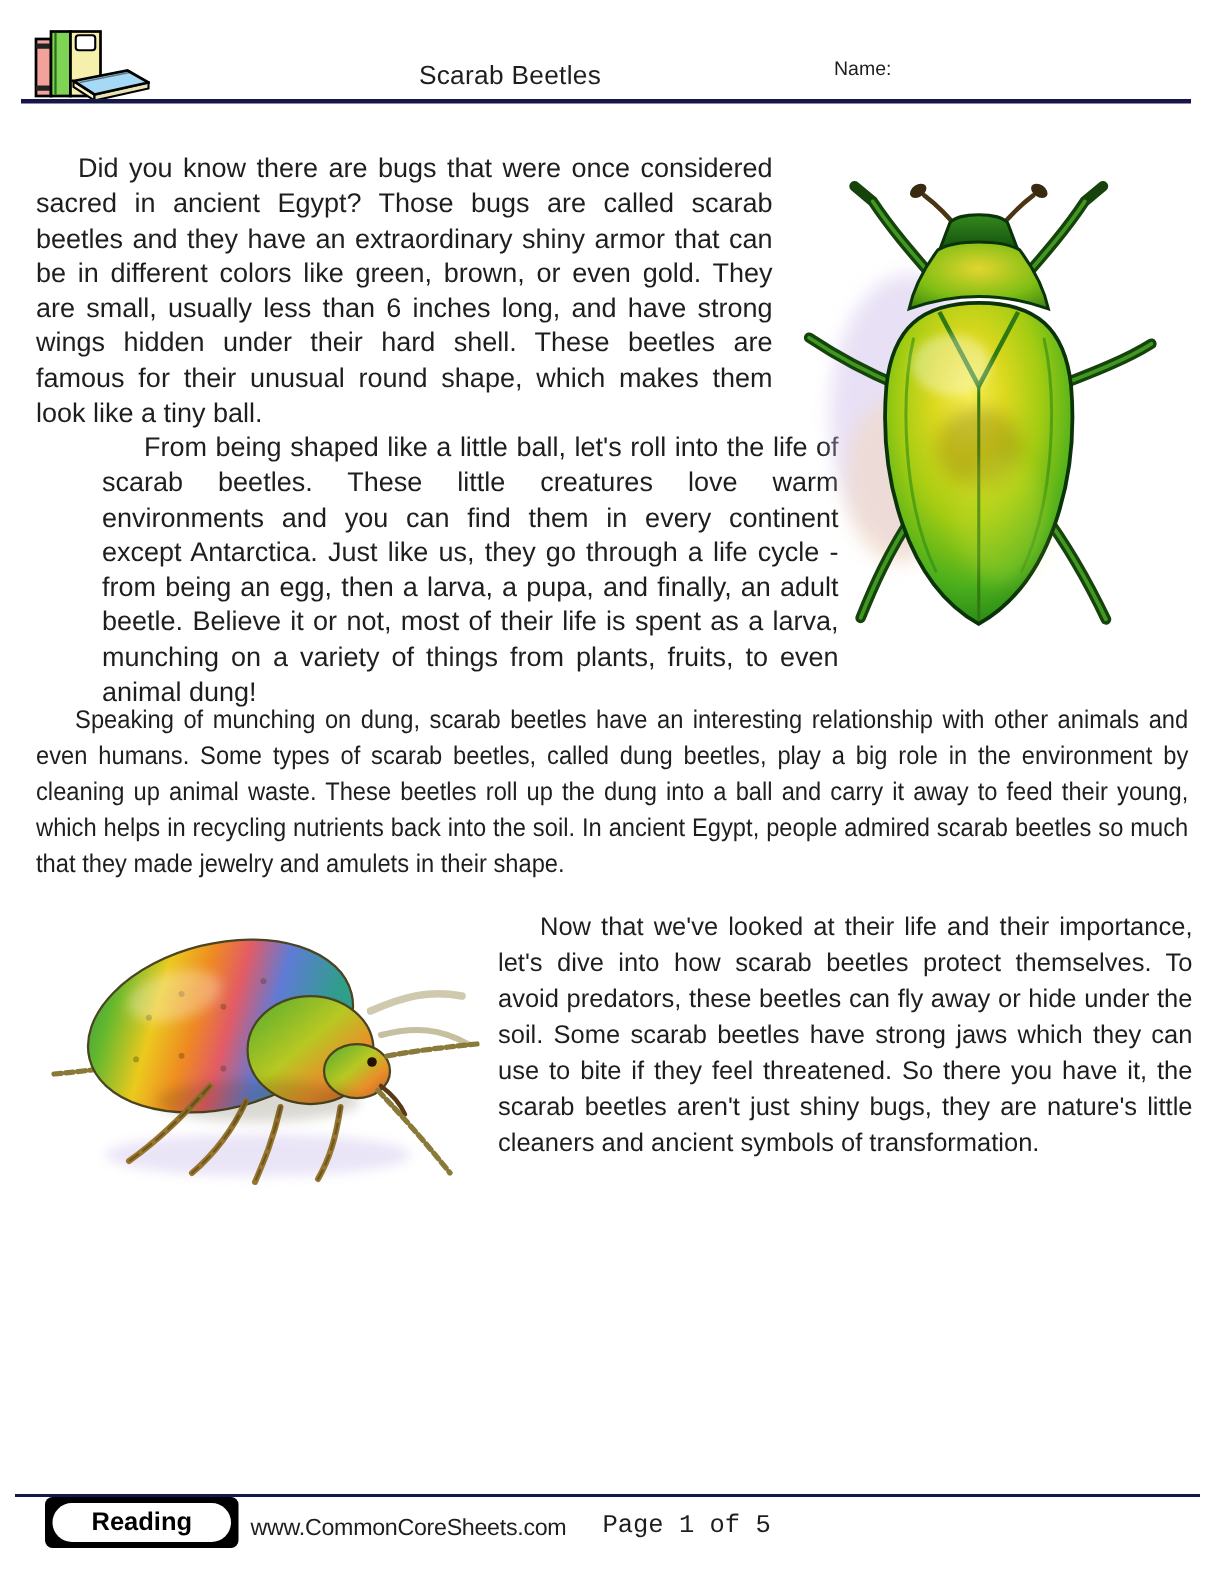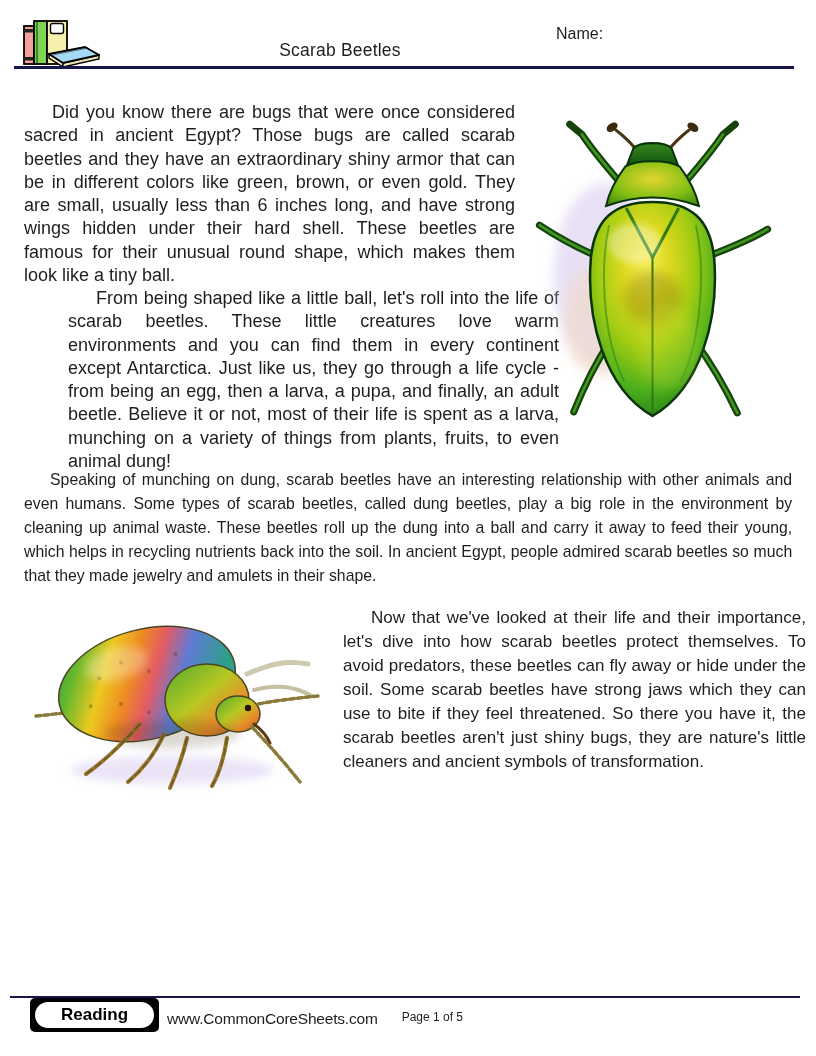--- a/index.html
+++ b/index.html
@@ -10,44 +10,44 @@
     color:#1e1e1e;
   }
   
   .header {
     position:absolute; top:8px; left:14px; width:780px; height:58px;
     border-bottom:3px solid #16164a;
     display:flex; align-items:flex-end;
   }
   .logo-zone { width:102px; display:flex; align-items:flex-end; padding-left:8px; }
   .title-zone { flex:1; text-align:center; font-size:17.5px; padding-bottom:5px; letter-spacing:.2px; }
-  .name-zone { width:238px; font-size:16px; padding-bottom:23px; }
+  .name-zone { width:238px; font-size:13px; padding-bottom:13px; }
   
   .para {
     position:absolute; margin:0; text-align:justify; text-indent:28px;
     font-size:18px; line-height:23.3px; color:#1e1e1e;
   }
   .para-1 { top:101px; left:24px; width:491px; }
   .para-2 { top:287px; left:24px; width:491px;margin-left:44px; }
   .para-3 { top:468px; left:24px; width:826px; line-height:24px; font-size:17px;
             transform:scaleX(0.93); transform-origin:left top; }
-  .para-4 { top:606px; left:343px; width:463px; line-height:24px; font-size:17px; }
+  .para-4 { top:606px; left:332px; width:463px; line-height:24px; font-size:17px; }
   
   .beetle-top { position:absolute; left:530px; top:104px; }
   .beetle-side { position:absolute; left:22px; top:612px; }
   
   .footer-rule { position:absolute; top:996px; left:10px; width:790px; height:0;
                  border-top:2.5px solid #16164a; }
   .footer { position:absolute; top:997px; left:10px; height:36px;
             display:flex; align-items:center;padding-left:20px; }
   .badge { background:#000; border-radius:5px; padding:4px 5px; display:flex; align-items:center; }
   .badge-pill { background:#fff; border-radius:15px; height:26px; line-height:26px;
                 padding:0 26px; font-size:17px; font-weight:bold; color:#000; }
   .site { margin-left:8px; font-size:15.5px; padding-top:8px; letter-spacing:-0.2px; }
-  .page-info { margin-left:24px; font-size:12px; padding-top:4px; }
+  .page-info { margin-left:24px; font-size:17px; padding-top:4px;font-family:Liberation Mono, monospace; }
 </style>
 </head>
 <body>
 
 <div class="page">
 
   <div class="header">
     <div class="logo-zone">
       <svg width="78" height="48" viewBox="0 0 78 48">
 

